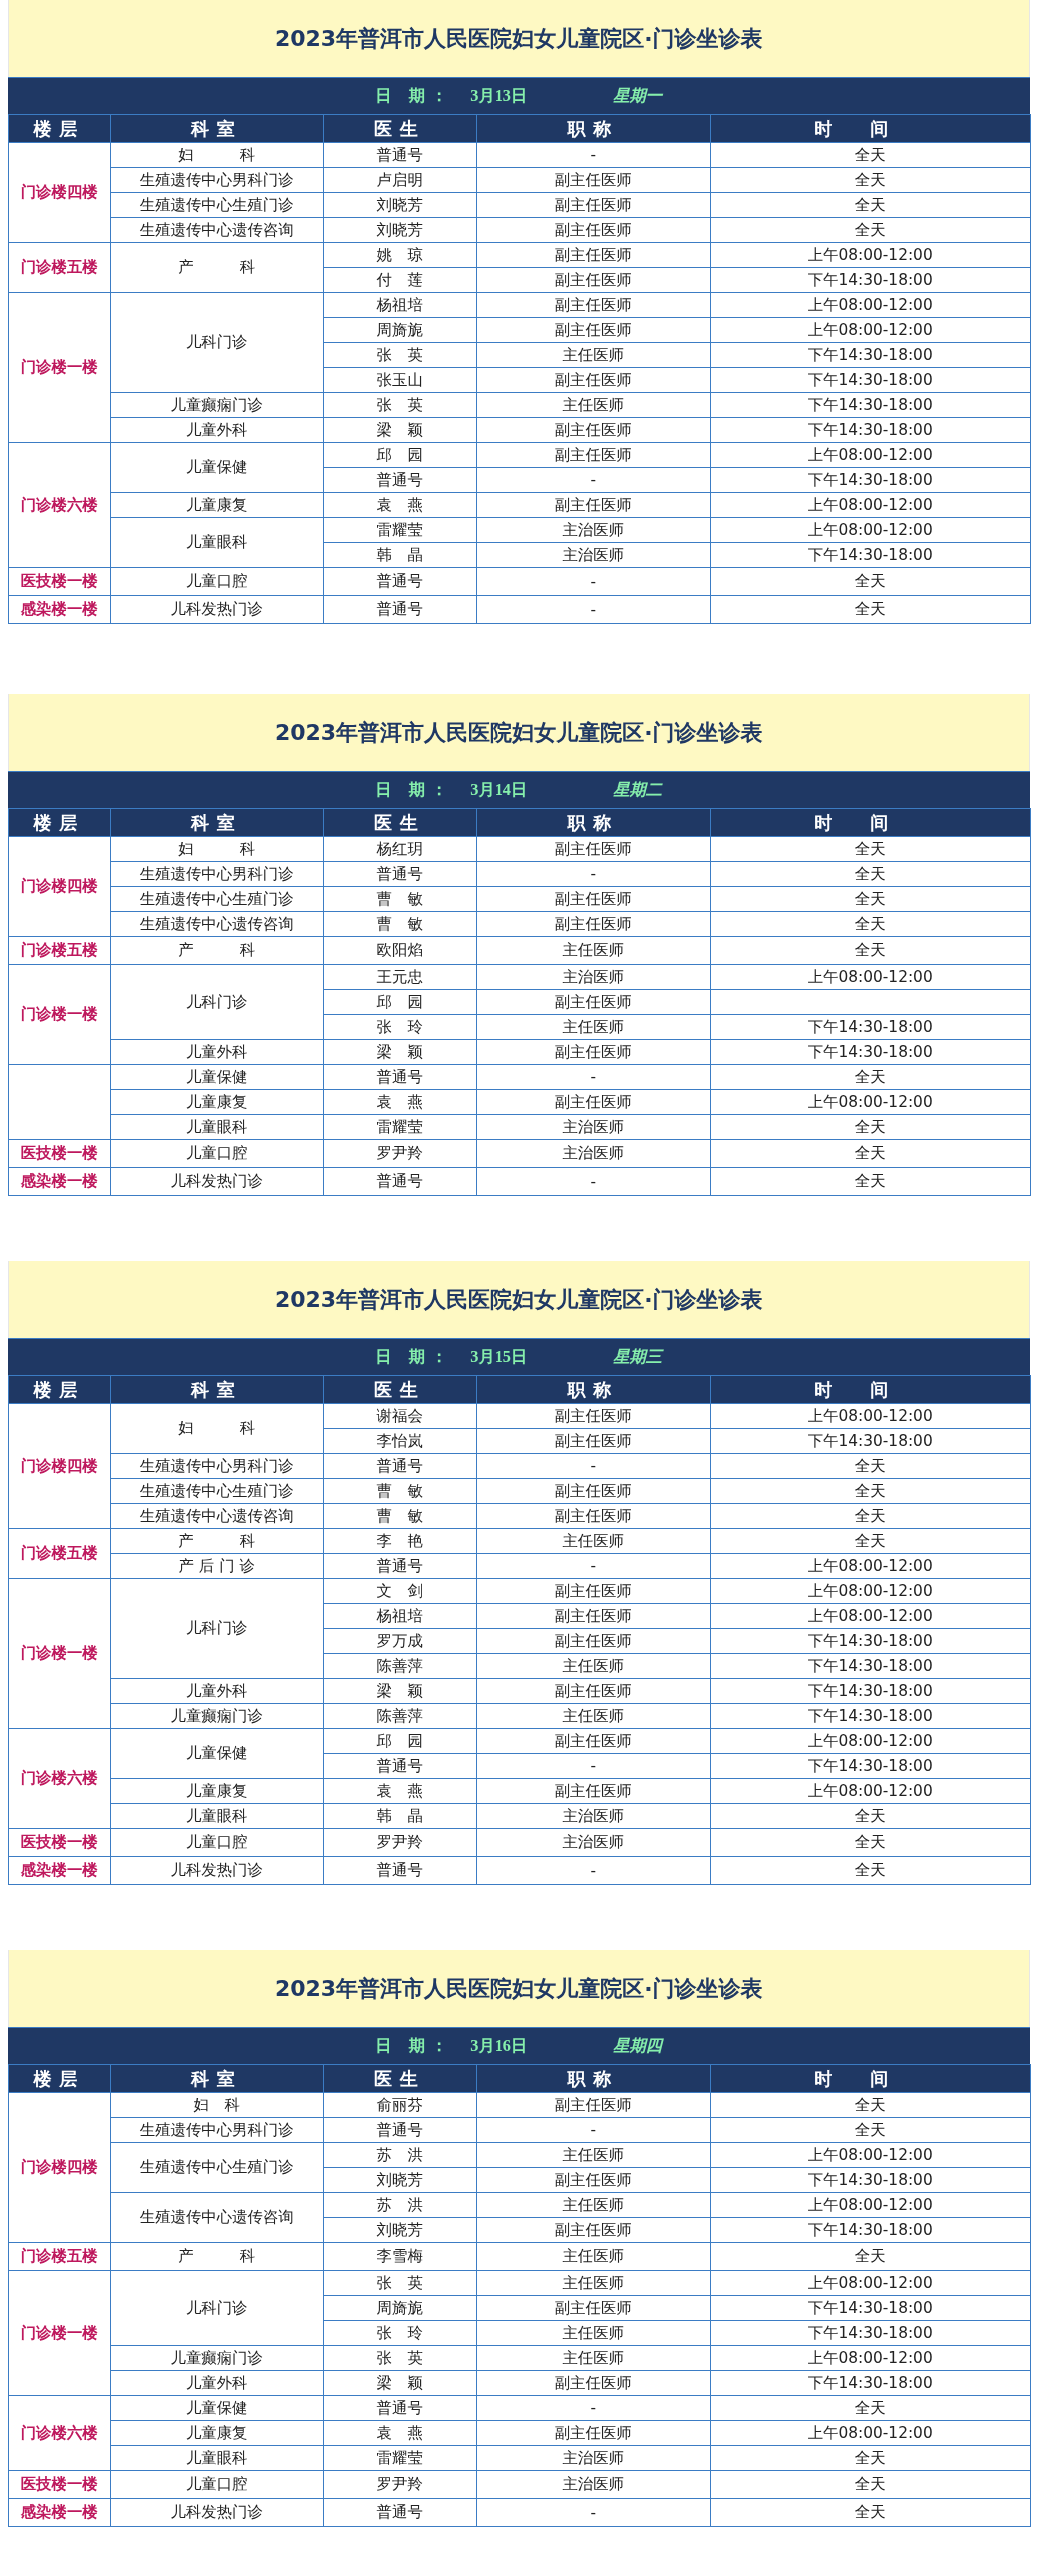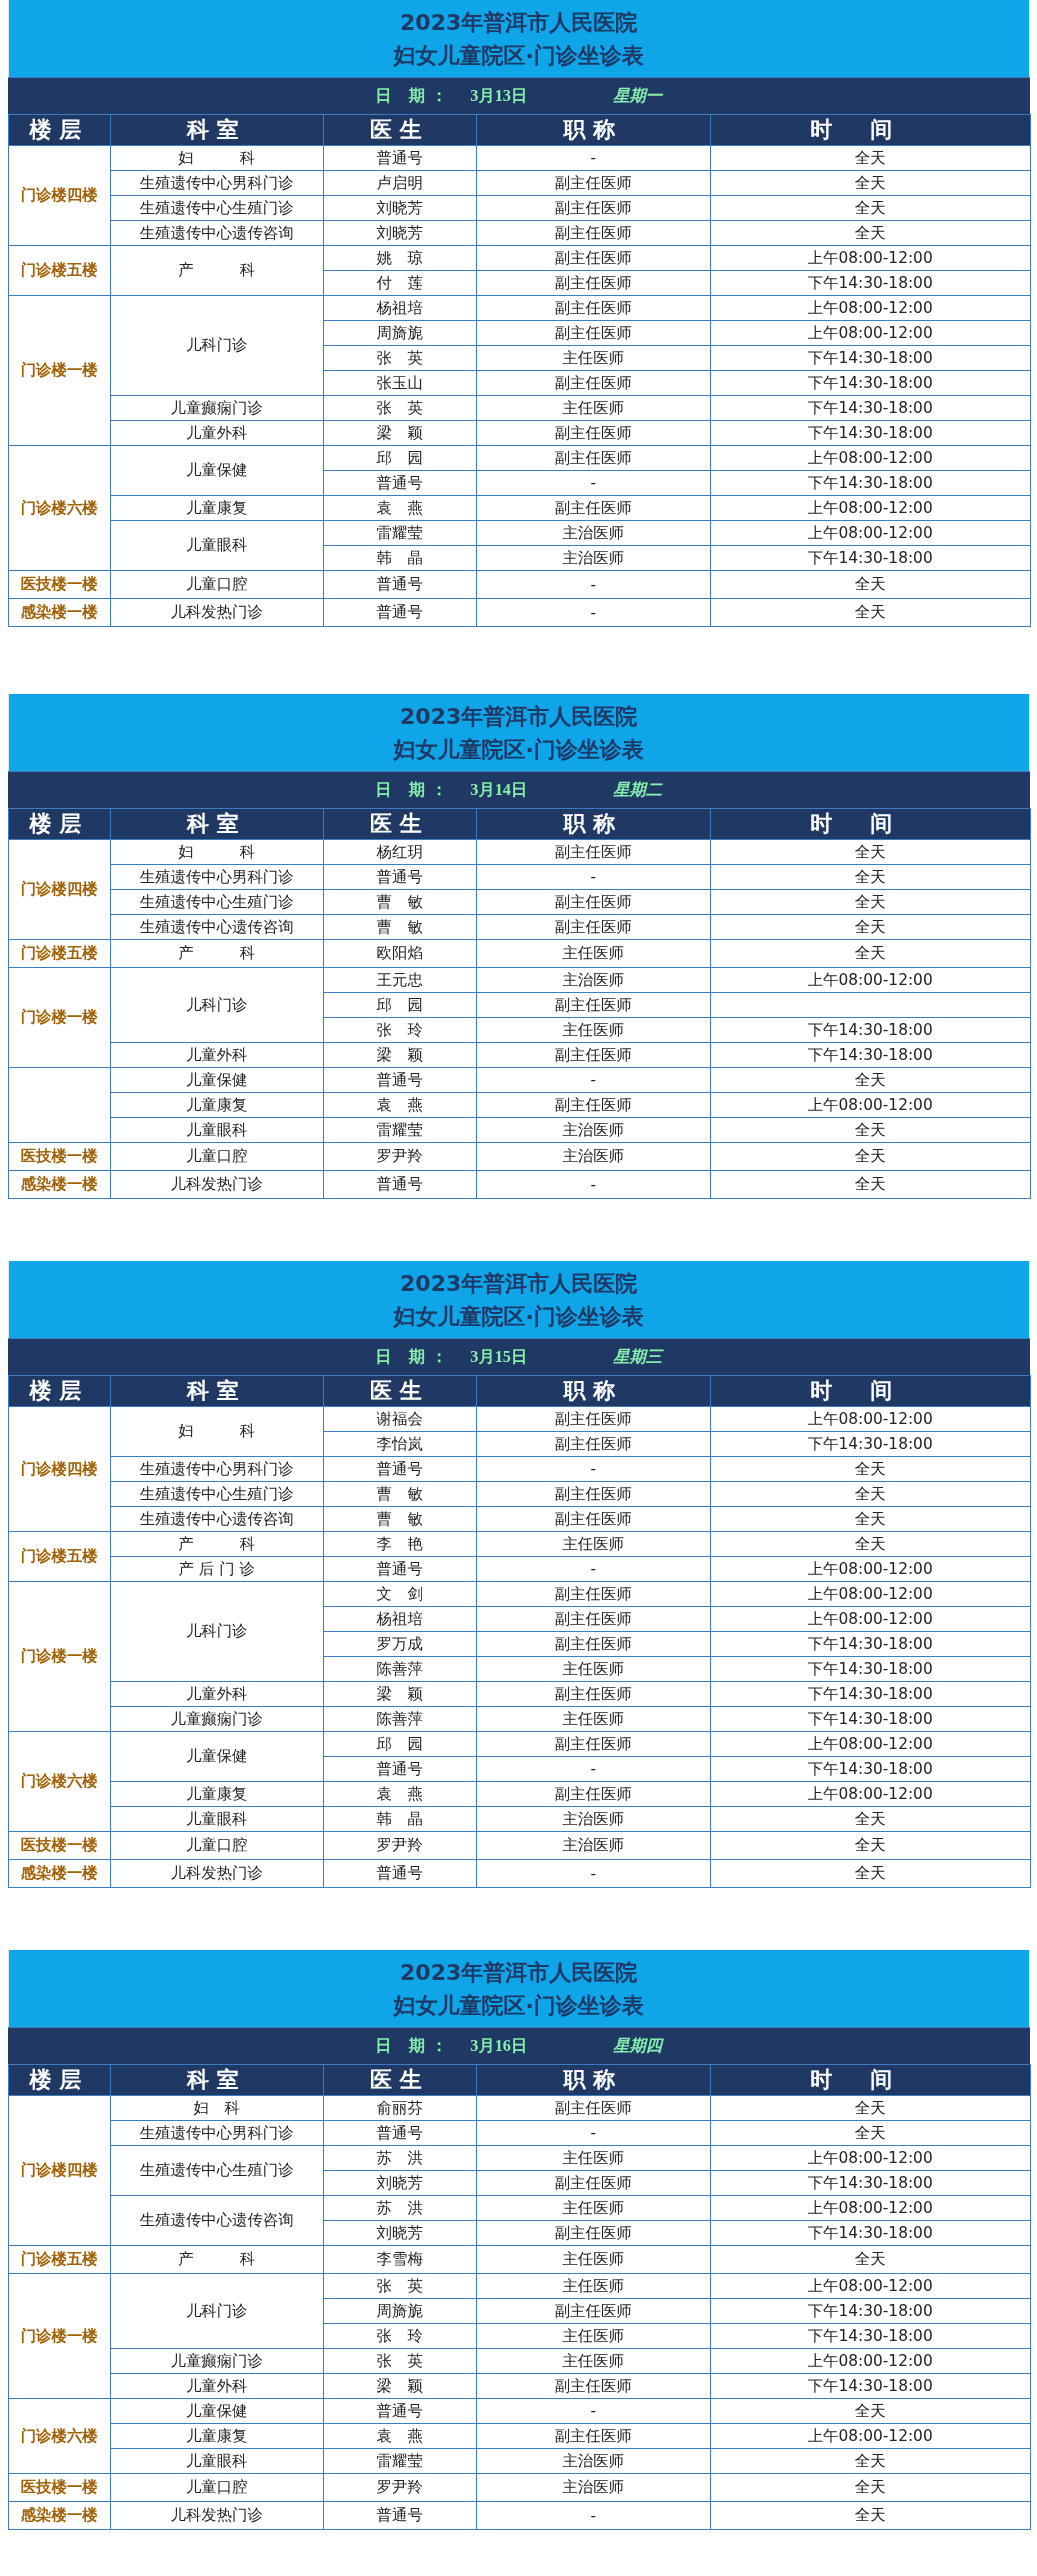--- a/index.html
+++ b/index.html
@@ -1,36 +1,36 @@
 <!DOCTYPE html>
 <html><head>
 <meta charset="utf-8">
 <style>
   html, body { margin: 0; padding: 0; background: #ffffff; }
   body { width: 1038px; height: 2576px; position: relative; overflow: hidden;
          font-family: "DejaVu Sans", "Liberation Sans", sans-serif; }
   .schedule { position: absolute; left: 7.7px; width: 1022px; }
-  .title-block { height: 77px; background: #0ea5e9; border-left: 1px solid #e6e6e6; border-right: 1px solid #e6e6e6;
-                 display: flex; flex-direction: column; align-items: center; justify-content: center; }
+  .title-block { height: 77px; background: #fef9c3; border-left: 1px solid #e6e6e6; border-right: 1px solid #e6e6e6;
+                 display: flex; align-items: center; justify-content: center; }
   .title-line { color: #1f3864; font-weight: bold; font-size: 22px; line-height: 33px; letter-spacing: 0px; }
   .date-bar { height: 37px; background: #1f3864; color: #86efac; font-weight: bold; font-size: 16.3px;
               display: flex; align-items: center; justify-content: center;
               border-top: 1.9px solid #3b7cc4; box-sizing: border-box; }
   .date-bar .lbl { letter-spacing: 5.8px; }
   .date-bar .date { margin-left: 17.3px; font-family: Liberation Serif, serif; }
   .date-bar .weekday { margin-left: 86px; font-style: italic; }
   table { border-collapse: collapse; width: 1022px; table-layout: fixed; }
   col.c-floor { width: 102px; } col.c-dept { width: 213px; } col.c-doc { width: 153px; }
   col.c-title { width: 234px; } col.c-time { width: 320px; }
-  th { background: #1f3864; color: #fff; font-size: 22px; font-weight: bold; height: 27px; padding: 0;
+  th { background: #1f3864; color: #fff; font-size: 18px; font-weight: bold; height: 27px; padding: 0;
        border: 1.9px solid #3b7cc4; border-top: 1.9px solid #3b7cc4; letter-spacing: 7.7px; text-align: center; }
   th.time-h { letter-spacing: 38px; }
   td { border: 1.9px solid #3b7cc4; height: 24px; padding: 0; text-align: center; font-size: 15.4px; color: #222;
        white-space: nowrap; overflow: hidden; }
-  td.floor { color: #a16207; font-weight: bold; font-size: 15.4px; white-space: normal; line-height: 27px; }
+  td.floor { color: #be185d; font-weight: bold; font-size: 15.4px; white-space: normal; line-height: 27px; }
 </style>
 </head>
 <body>
 
 <div id="root">
   <div class="schedule" style="top: 0px;">
     <div class="title-block">
       <div class="title-line">2023年普洱市人民医院</div>
       <div class="title-line">妇女儿童院区·门诊坐诊表</div>
     </div>

